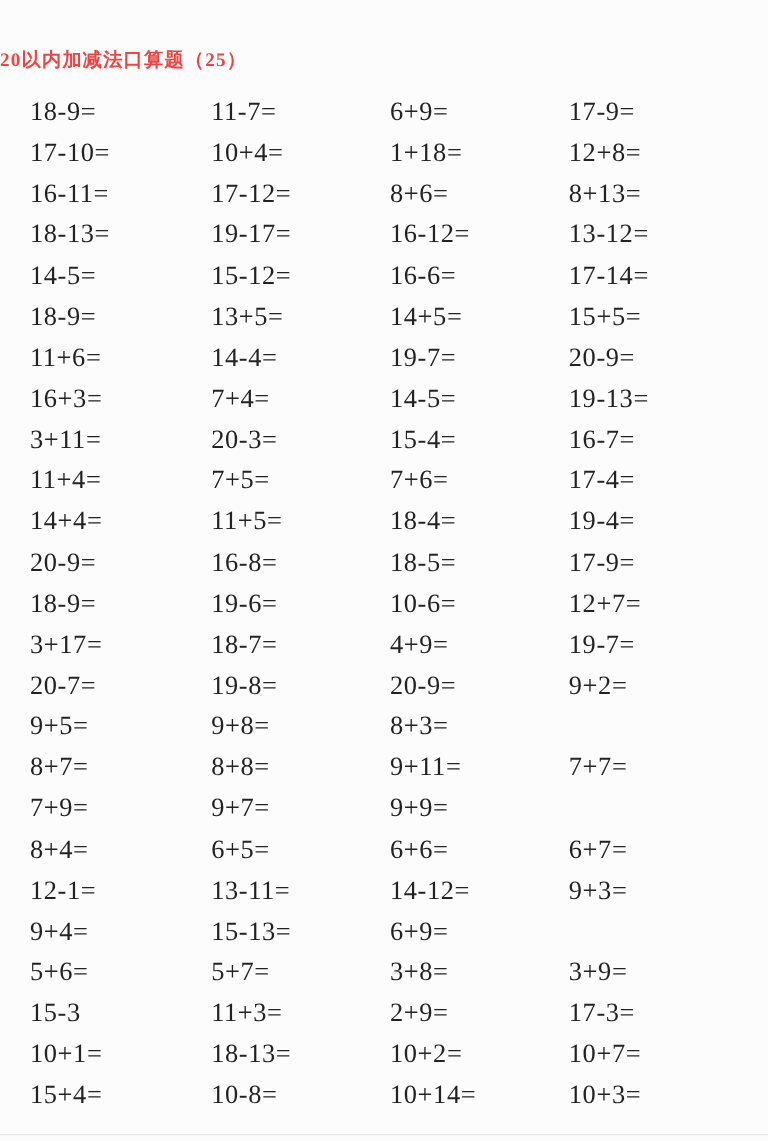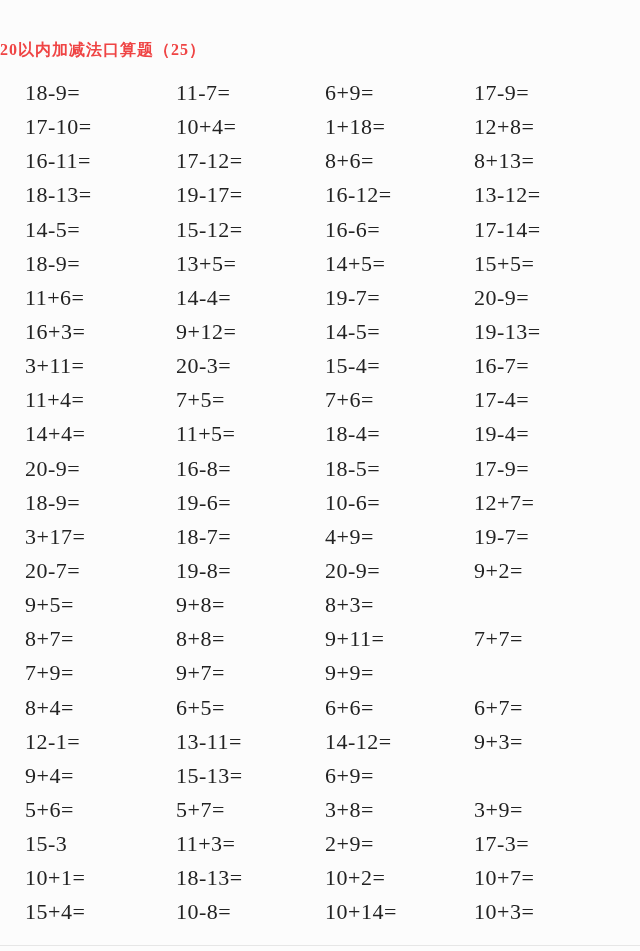--- a/index.html
+++ b/index.html
@@ -98,21 +98,21 @@
         <div class="cell">15+5=</div>
       </div>
       <div class="row">
         <div class="cell">11+6=</div>
         <div class="cell">14-4=</div>
         <div class="cell">19-7=</div>
         <div class="cell">20-9=</div>
       </div>
       <div class="row">
         <div class="cell">16+3=</div>
-        <div class="cell">9+12=</div>
+        <div class="cell">7+4=</div>
         <div class="cell">14-5=</div>
         <div class="cell">19-13=</div>
       </div>
       <div class="row">
         <div class="cell">3+11=</div>
         <div class="cell">20-3=</div>
         <div class="cell">15-4=</div>
         <div class="cell">16-7=</div>
       </div>
       <div class="row">

